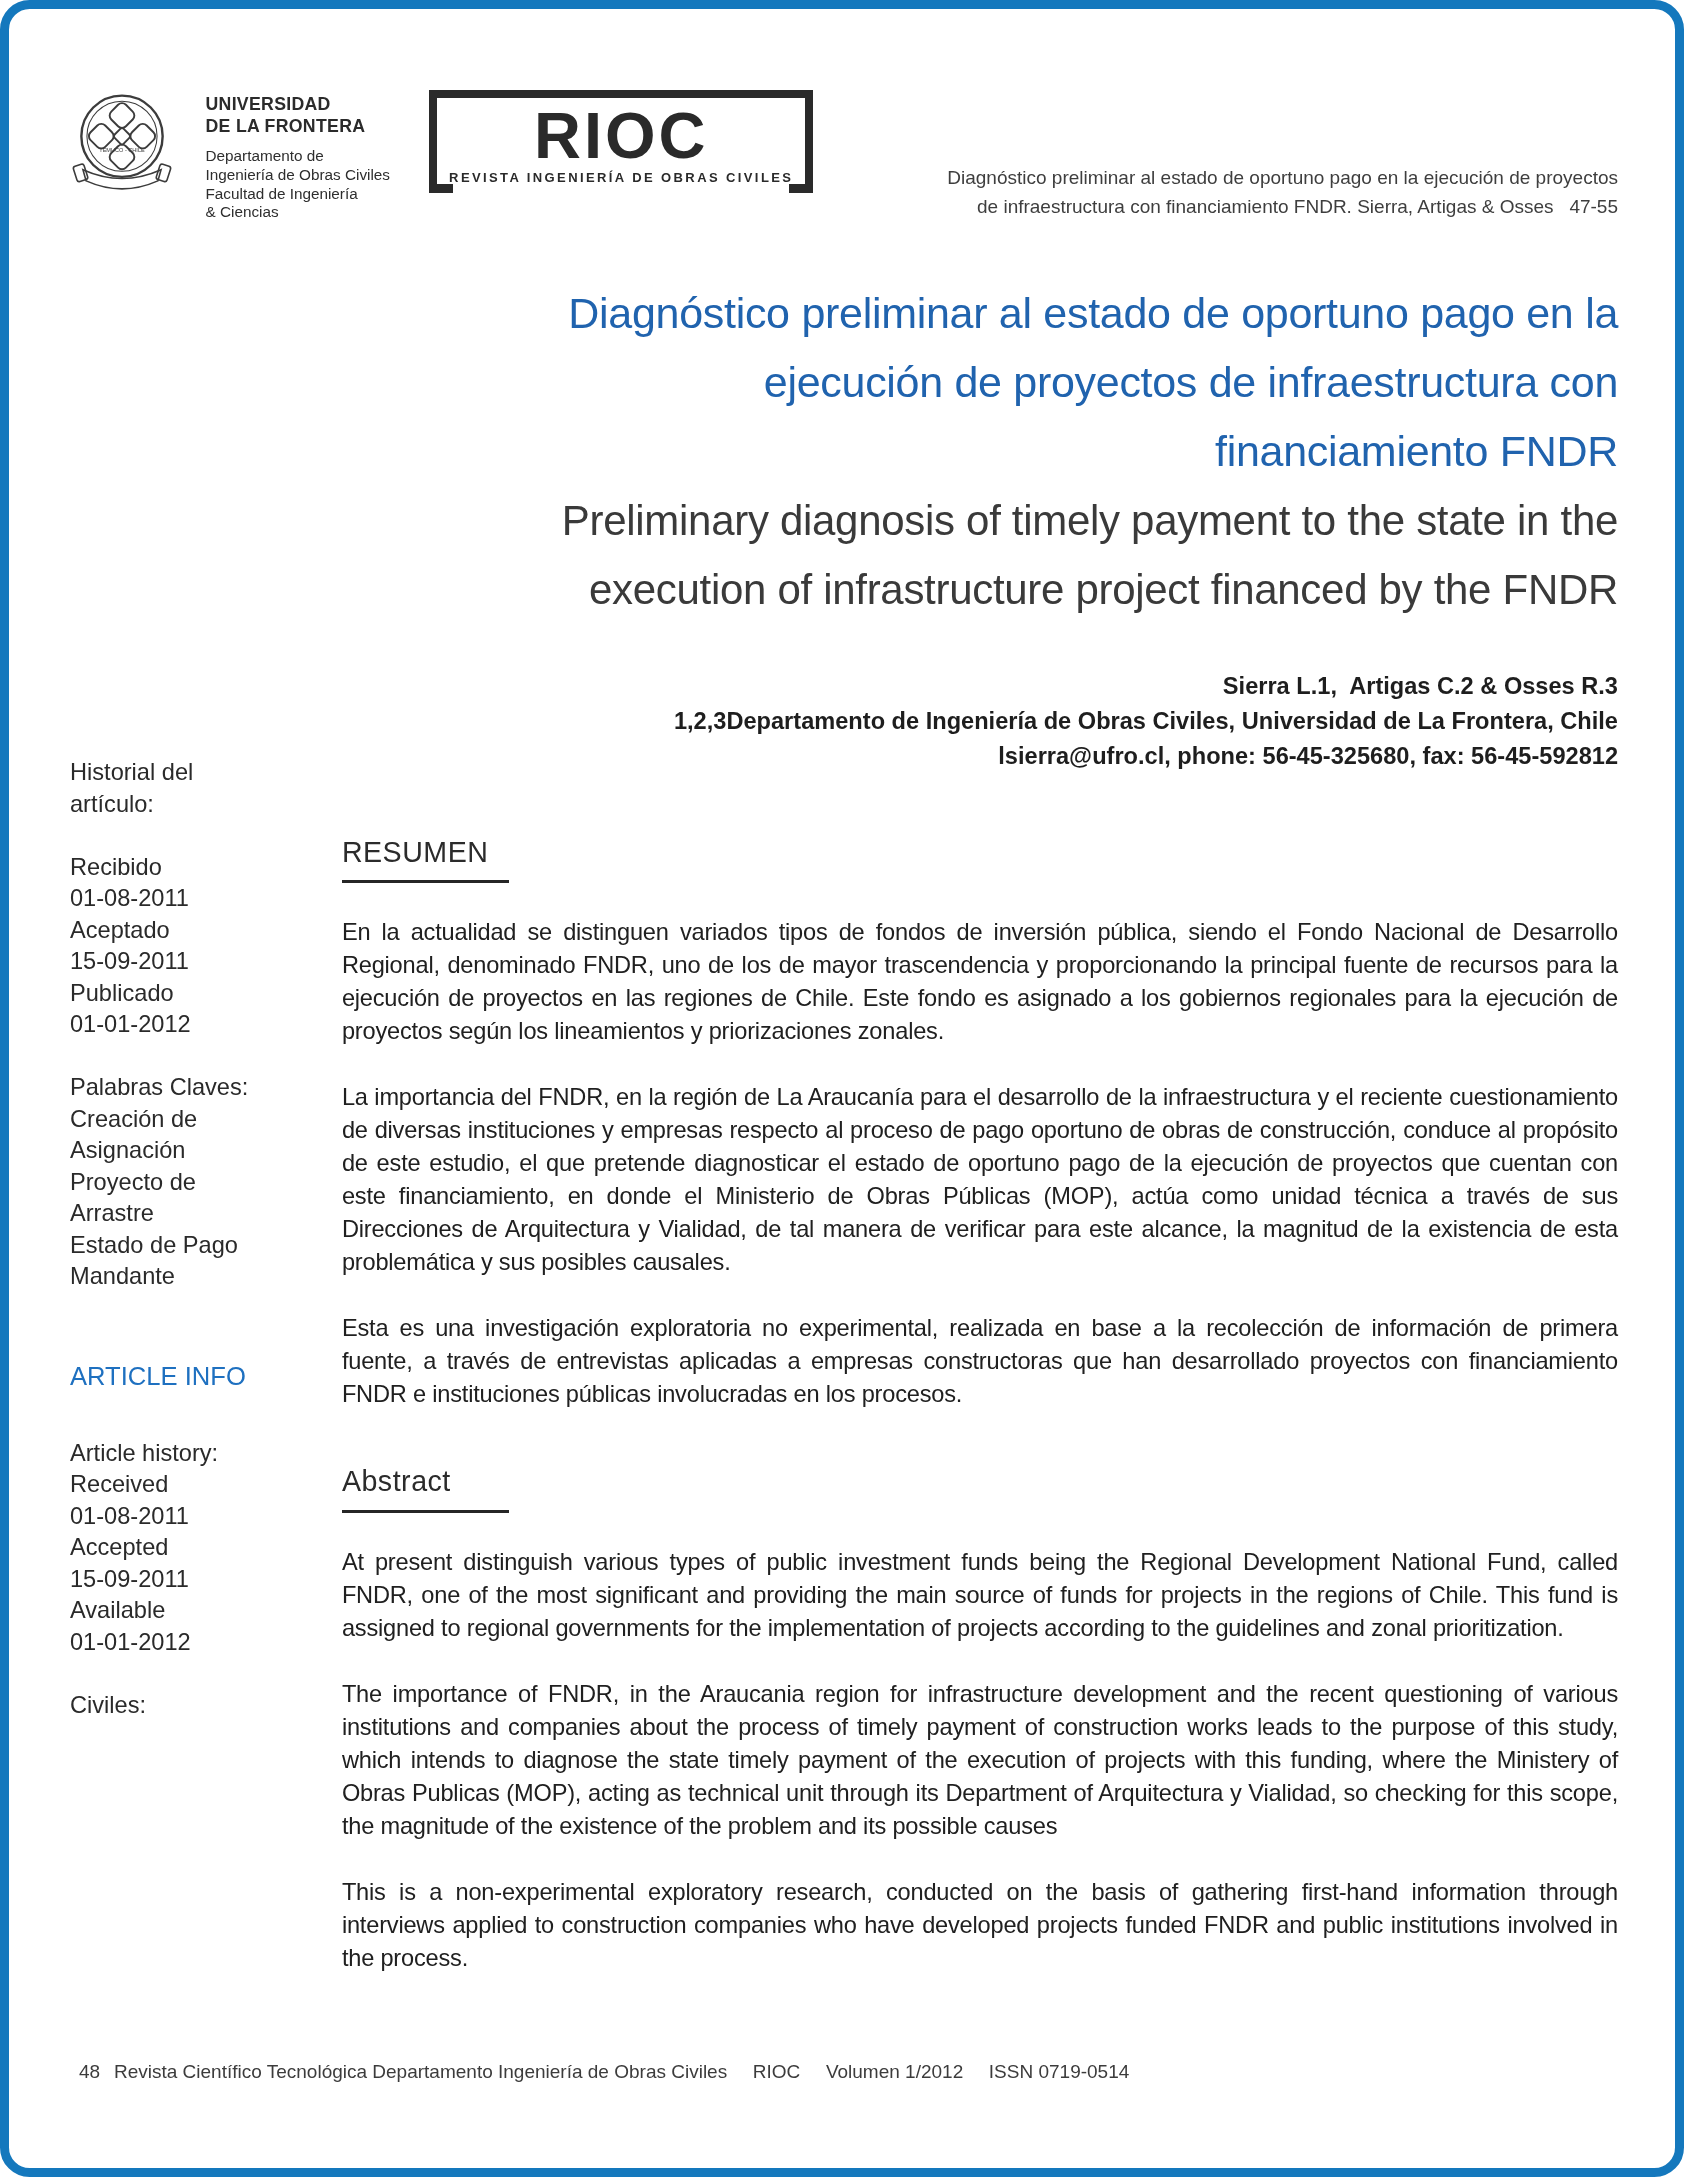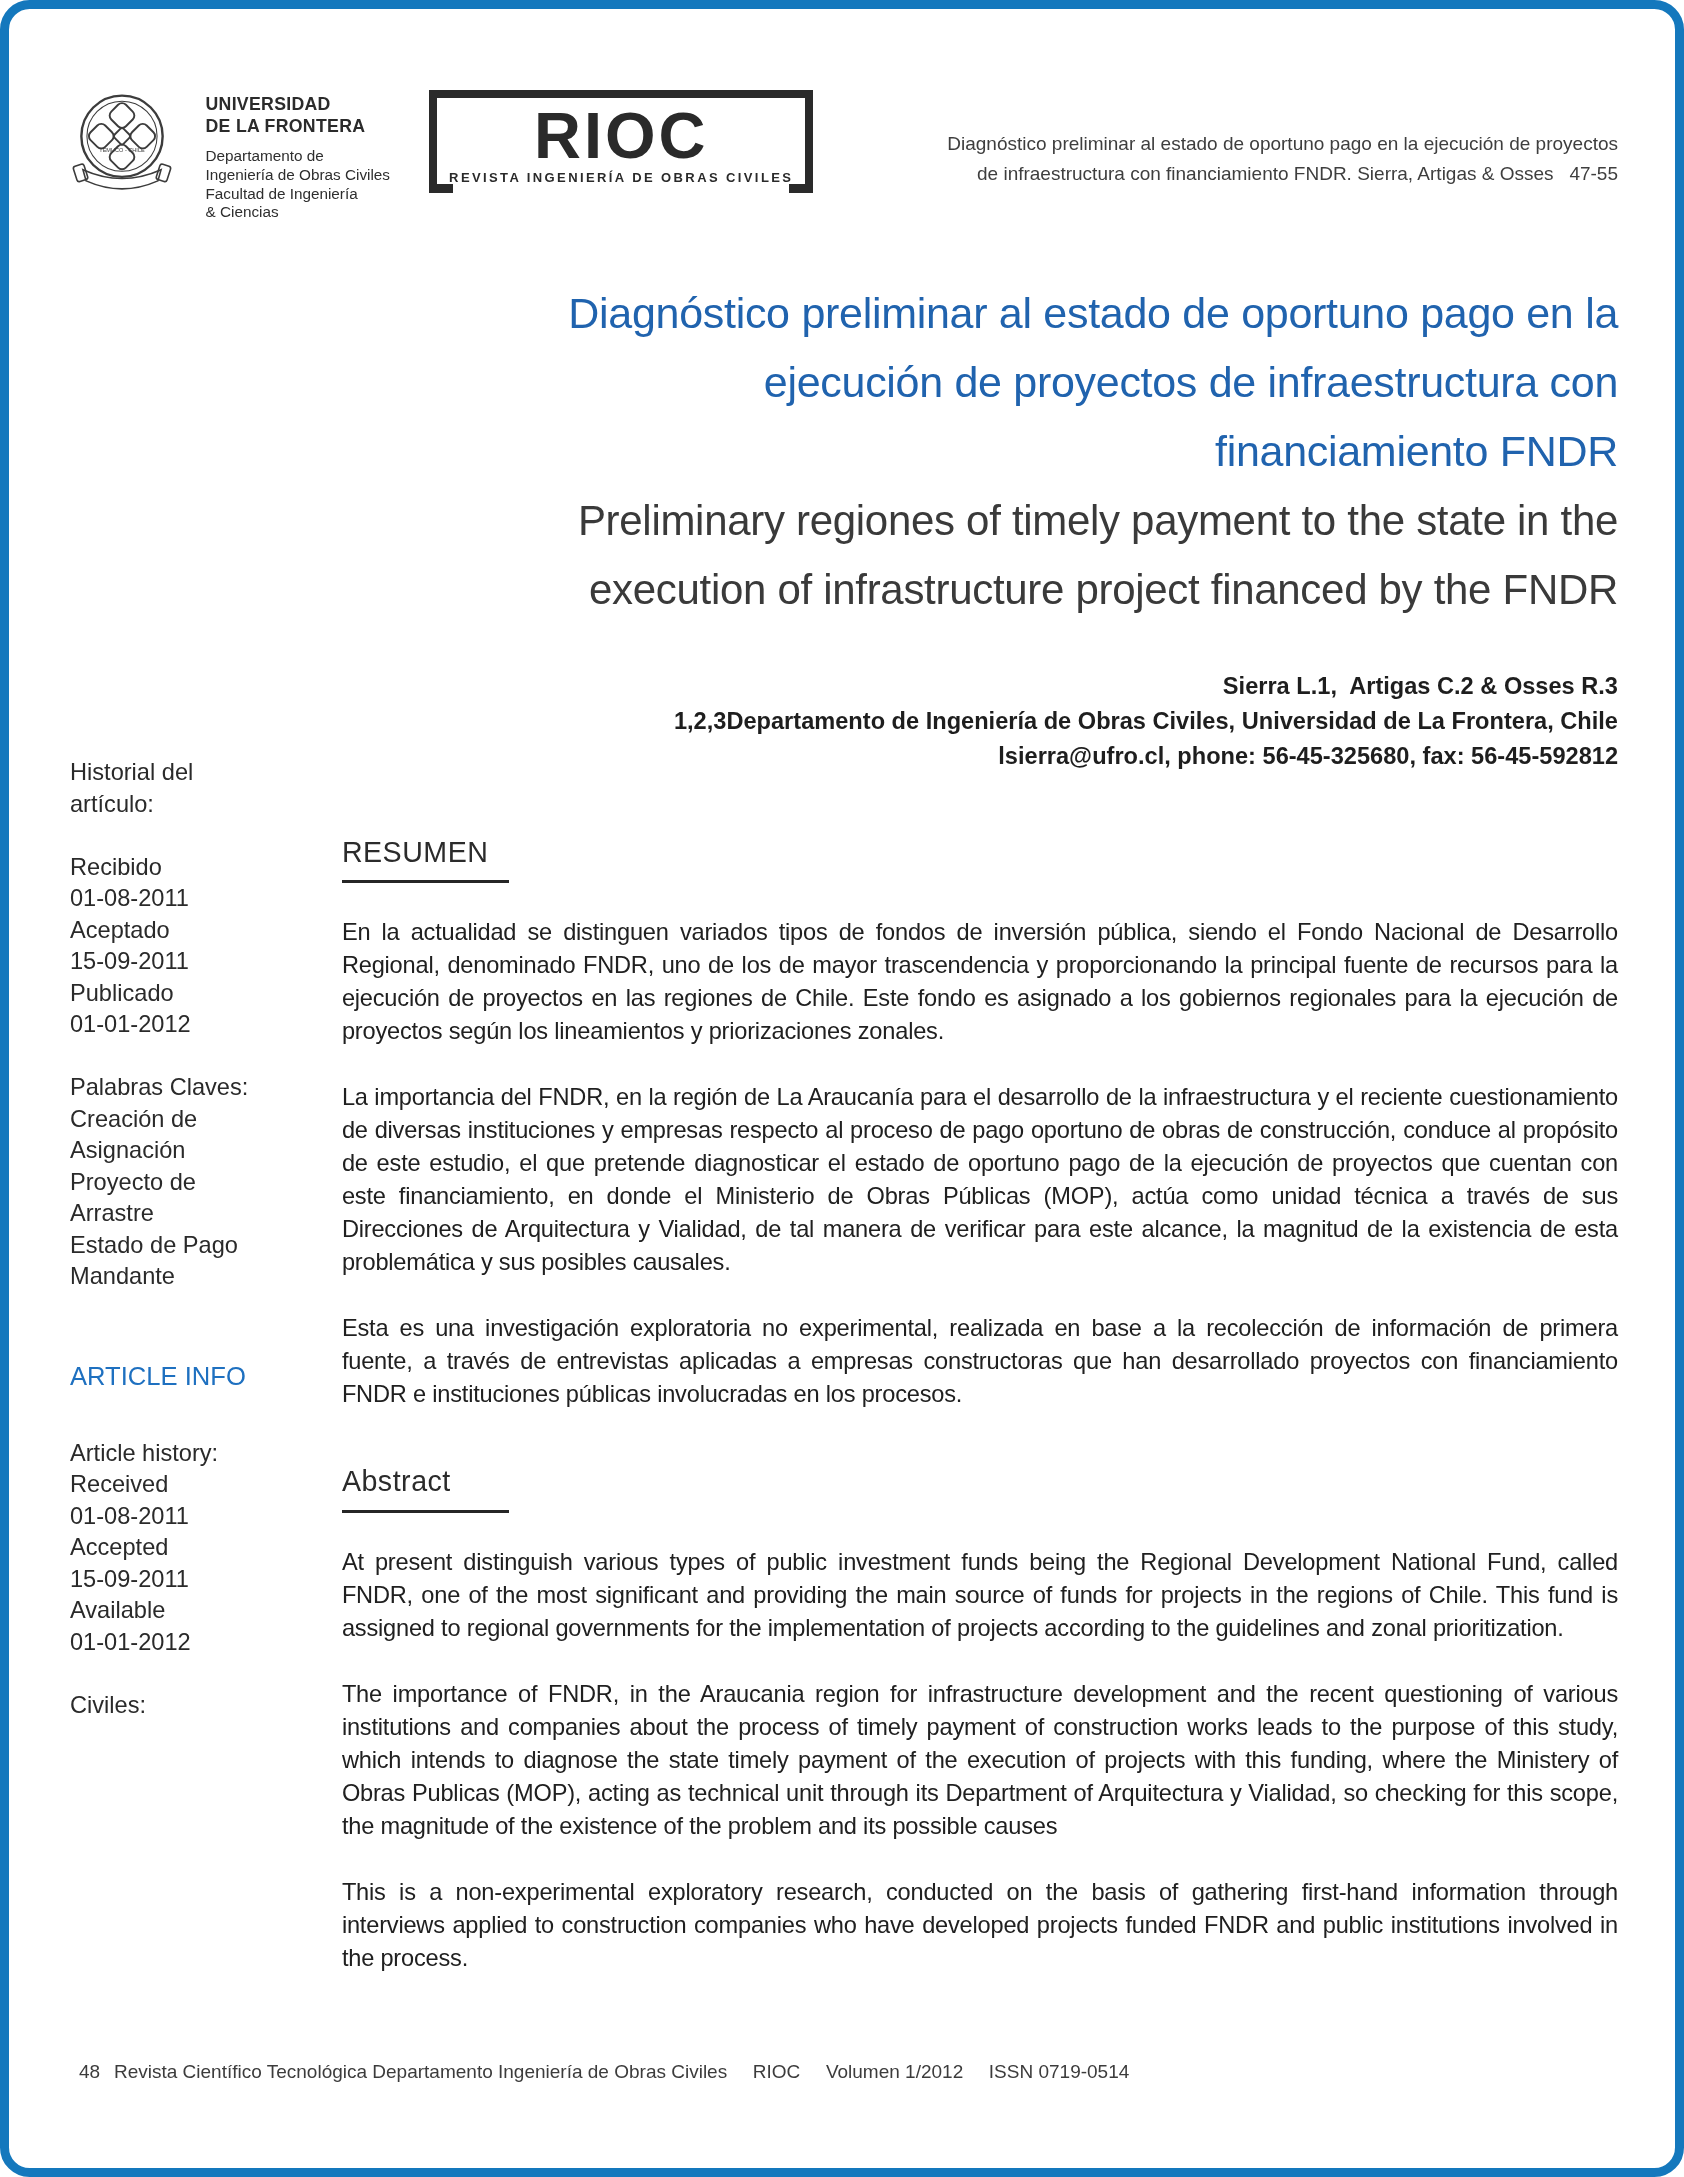--- a/index.html
+++ b/index.html
@@ -13,21 +13,21 @@
     width:1684px; height:2177px;
     border:9.9px solid #1478bd;
     border-radius:29.6px;
     padding:81px 57px 0 61px;
     position:relative;
     background:#fff;
   }
   .prelines { white-space:pre-line; }
 
   
-  .masthead { display:flex; justify-content:space-between; align-items:center; }
+  .masthead { display:flex; justify-content:space-between; align-items:flex-end; }
   .brand { display:flex; gap:31.5px; align-items:flex-start; }
   .seal { flex:none; }
   .uni-text { padding-top:3.9px; }
   .uni-name { font-weight:bold; font-size:17.7px; line-height:21.7px; color:#2b2b2b; letter-spacing:0.3px; }
   .uni-dept { margin-top:9.9px; font-size:15.3px; line-height:18.7px; color:#2e2e2e; }
   .rioc { position:relative; margin-left:7.9px; padding:13.8px 19.7px 7.9px 19.7px; }
   .rioc-frame { position:absolute; inset:0; border-top:8.9px solid #2a2a2a; border-left:8.9px solid #2a2a2a; border-right:8.9px solid #2a2a2a; }
   .rioc-stub { position:absolute; bottom:0; width:23.6px; height:8.9px; background:#2a2a2a; }
   .rioc-stub.left { left:0; }
   .rioc-stub.right { right:0; }
@@ -107,21 +107,21 @@
         <div class="rioc-caption">REVISTA INGENIERÍA DE OBRAS CIVILES</div>
       </div>
     </div>
     <div class="running-head prelines">Diagnóstico preliminar al estado de oportuno pago en la ejecución de proyectos
 de infraestructura con financiamiento FNDR. Sierra, Artigas &amp; Osses&nbsp;&nbsp; 47-55</div>
   </div>
 
   <h1 class="title-es prelines">Diagnóstico preliminar al estado de oportuno pago en la
 ejecución de proyectos de infraestructura con
 financiamiento FNDR</h1>
-  <h2 class="title-en prelines">Preliminary regiones of timely payment to the state in the
+  <h2 class="title-en prelines">Preliminary diagnosis of timely payment to the state in the
 execution of infrastructure project financed by the FNDR</h2>
 
   <div class="columns">
 
     <aside class="sidebar">
       <div class="sb-block-label prelines">Historial del
 artículo:</div>
       <div class="sb-list prelines">Recibido
 01-08-2011
 Aceptado

